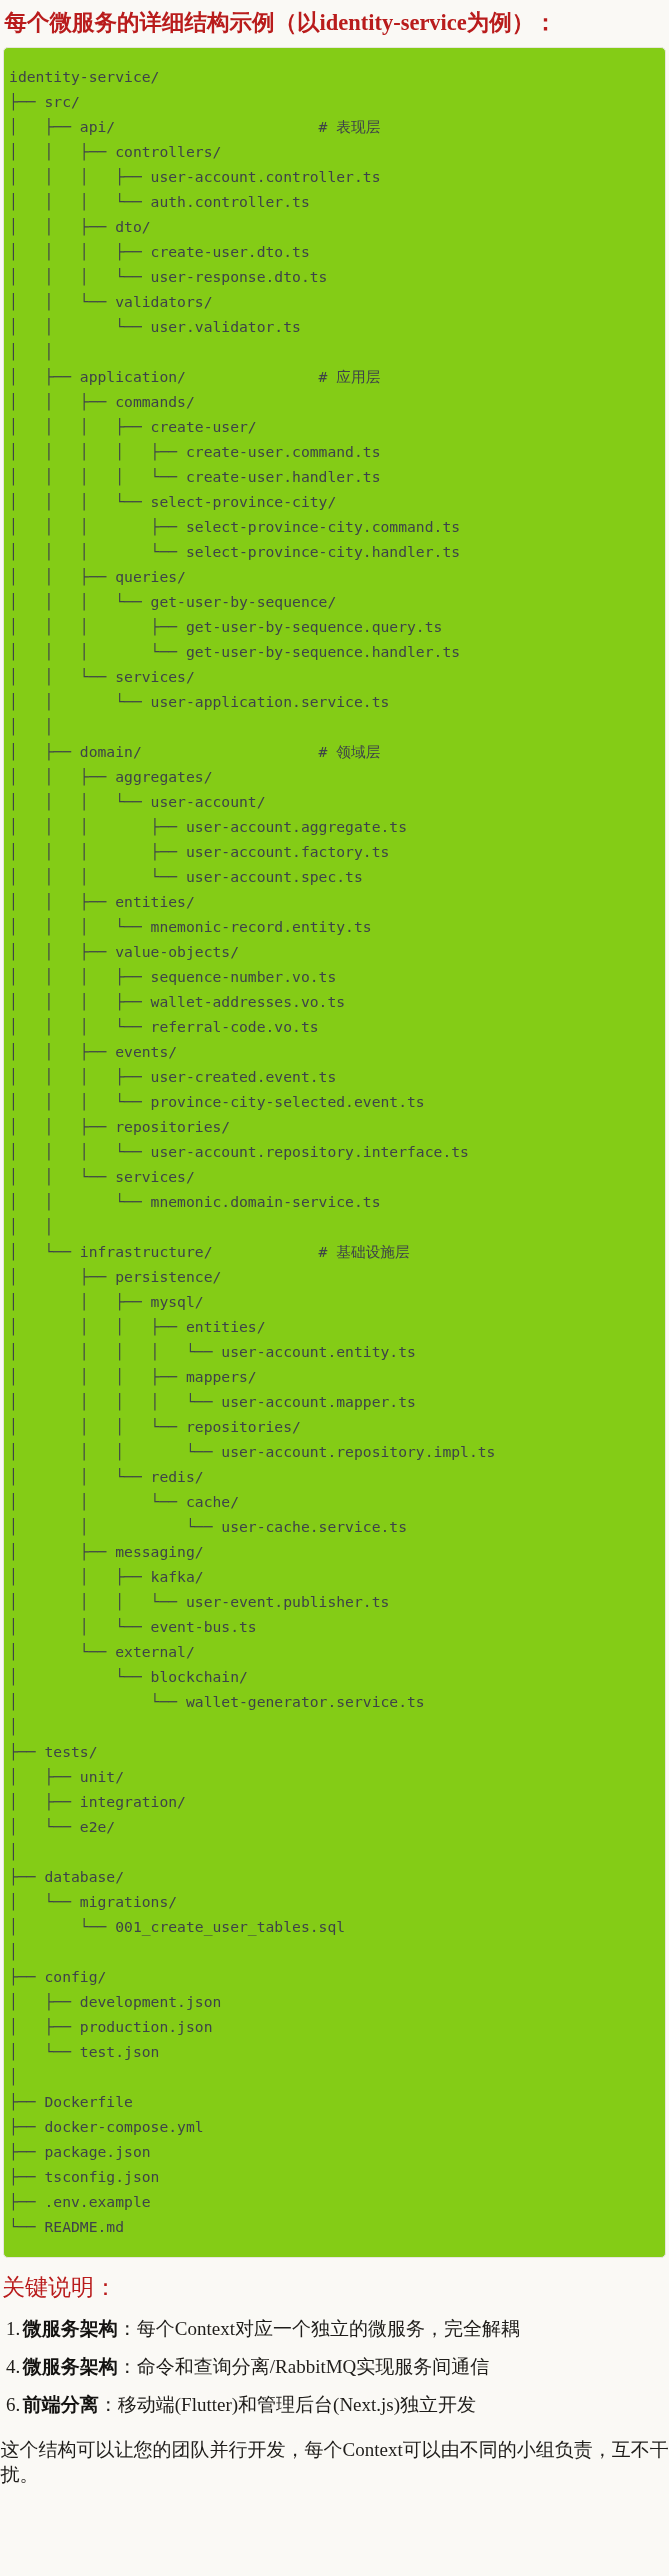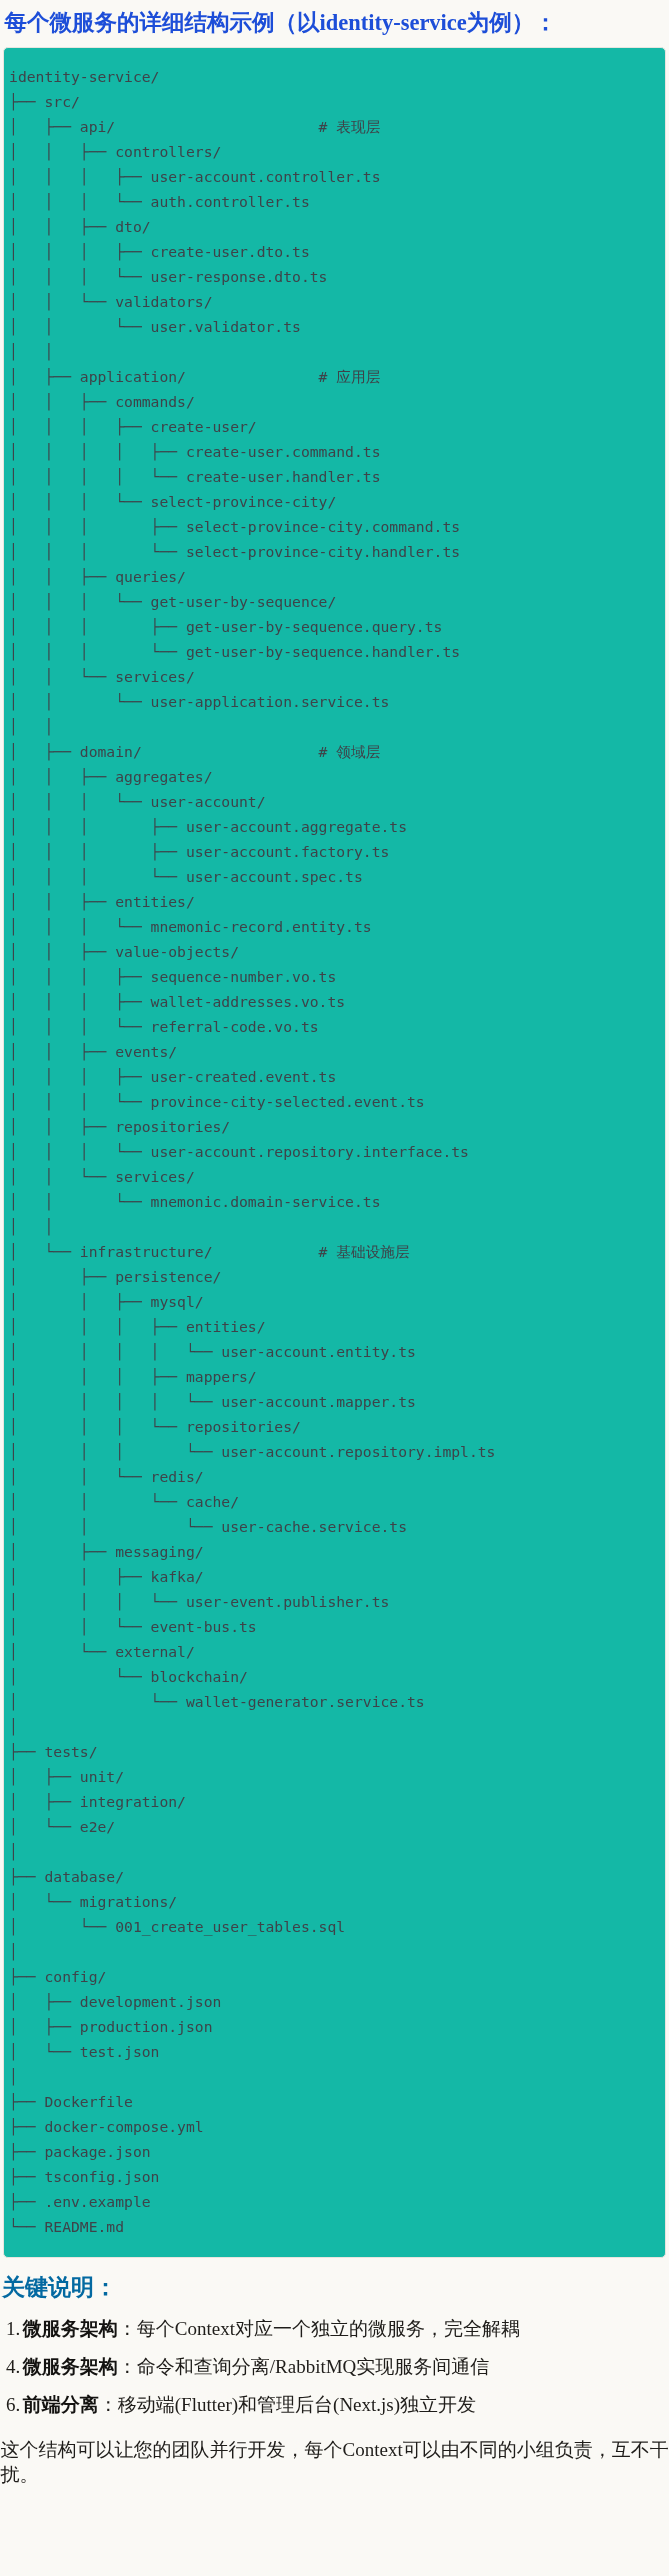--- a/index.html
+++ b/index.html
@@ -15,46 +15,46 @@
     box-sizing: border-box;
   }
   .page {
     width: 669px;
     box-sizing: border-box;
   }
   h1.doc-title {
     font-size: 22.5px;
     line-height: 1.3;
     font-weight: bold;
-    color: #1d4ed8;
+    color: #b91c1c;
     margin: 0 0 10px 0;
     padding-left: 4.4px;
   }
   .code-block {
     margin: 0 3.1px;
-    background: #14b8a6;
+    background: #84cc16;
     border: 0.6px solid #e7e5df;
     border-radius: 5px;
     padding: 16.3px 6.3px 17.5px 5px;
     box-sizing: border-box;
     overflow: hidden;
   }
   .code-block pre {
     margin: 0;
     font-family: "DejaVu Sans Mono", monospace;
     font-size: 14.7px;
     line-height: 25px;
     color: #3e4349;
     white-space: pre;
   }
   h2.notes-heading {
     font-size: 23px;
     line-height: 1.25;
-    font-weight: bold;
-    color: #0369a1;
+    font-weight: normal;
+    color: #b91c1c;
     margin: 16.3px 0 13.8px 0;
     padding-left: 1.9px;
   }
   ol.notes-list {
     list-style: none;
     margin: 0;
     padding: 0 0 0 6px;
   }
   ol.notes-list li {
     font-size: 19px;

